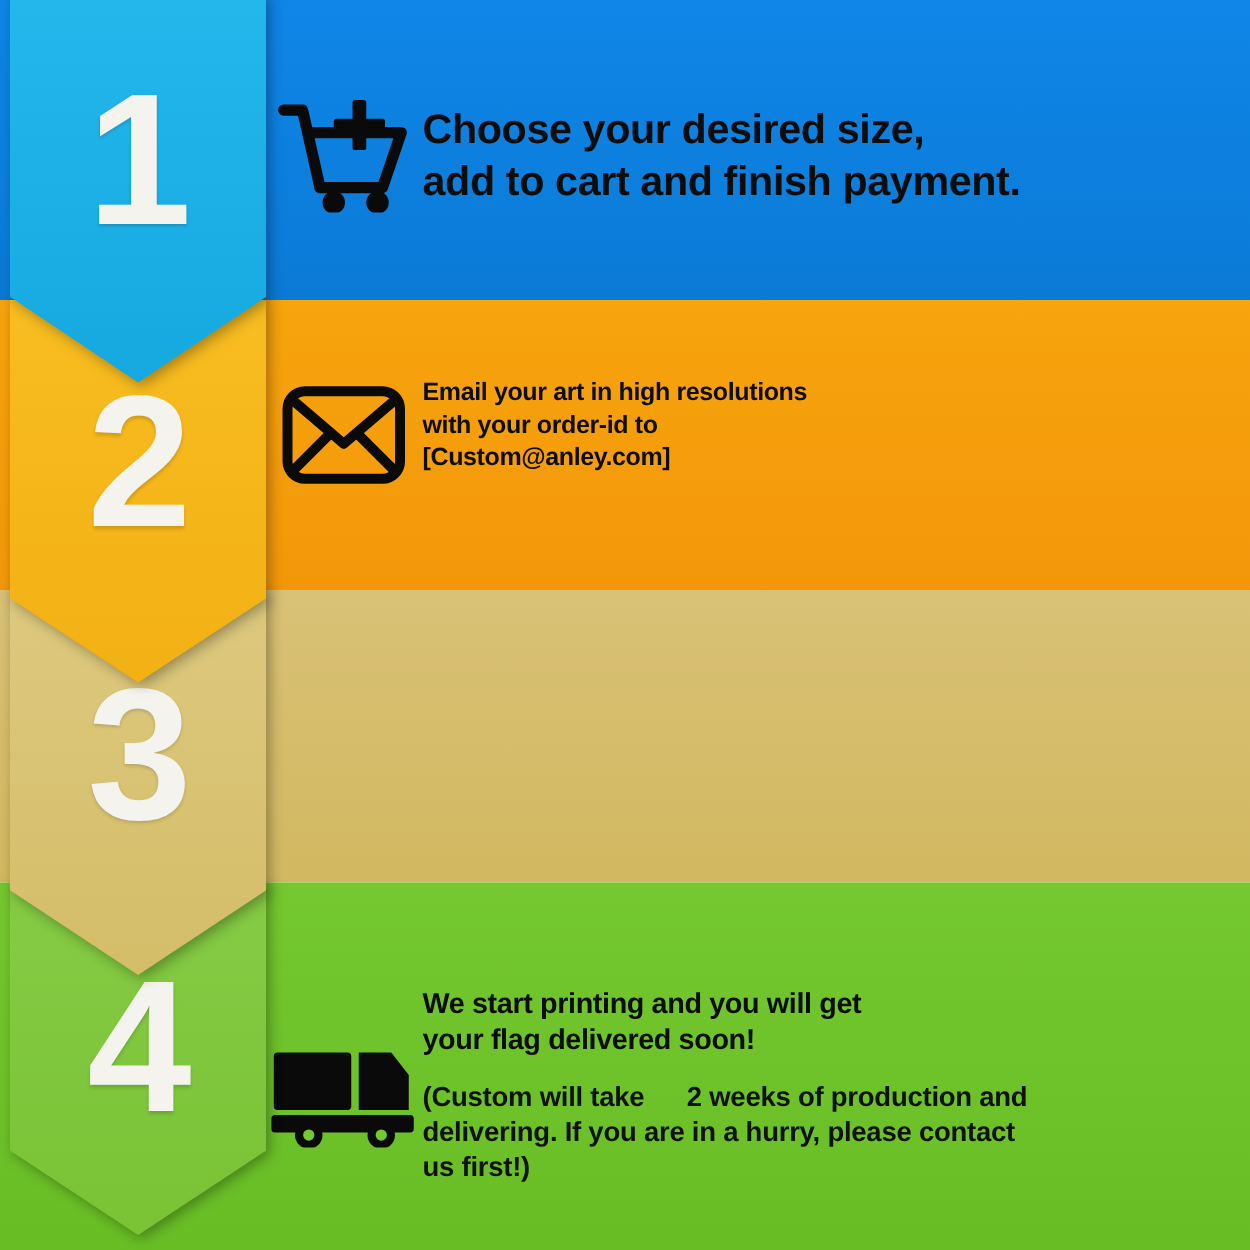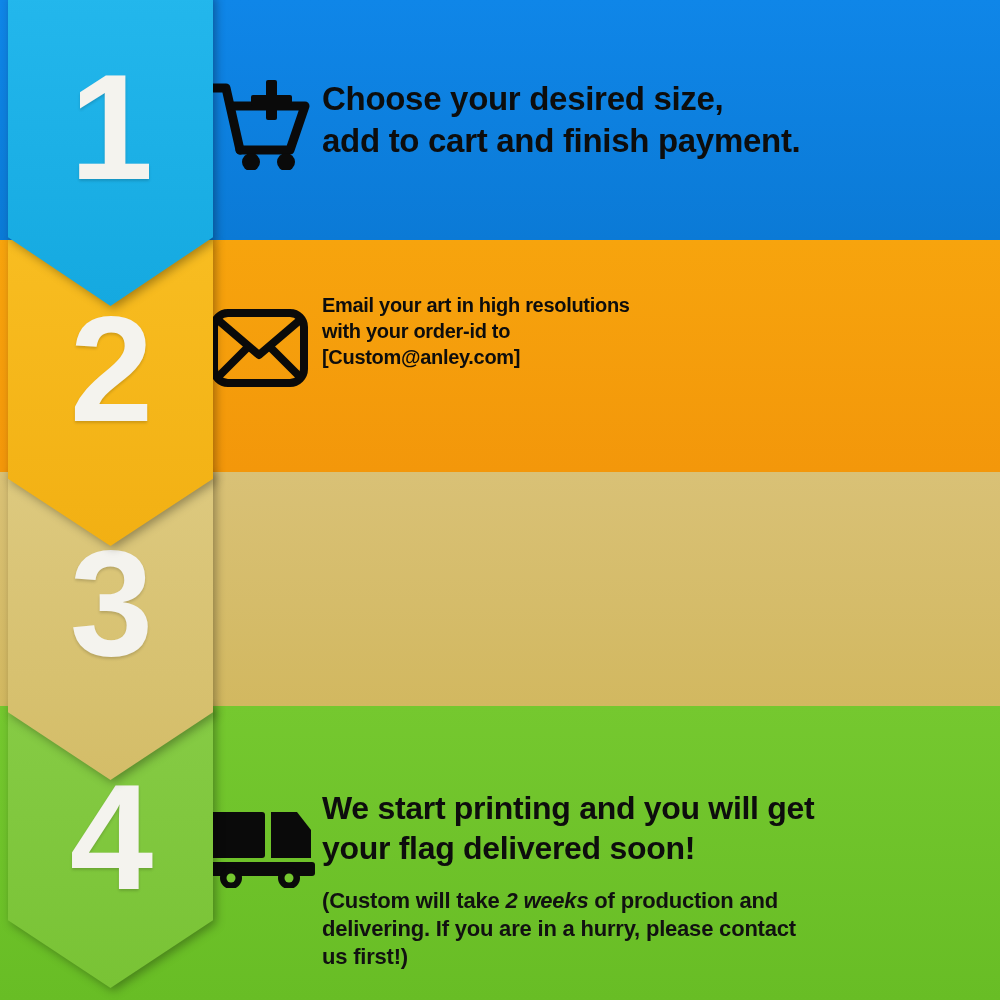--- a/index.html
+++ b/index.html
@@ -61,21 +61,21 @@
   #ribbon-3 .ribbon-num{top:56px;}
 
   #ribbon-4{top:706px;height:282px;z-index:10;}
   #ribbon-4 .ribbon-body{
     background:linear-gradient(180deg,#86cb45 0%,#79c335 100%);
     clip-path:polygon(0 0,100% 0,100% 76%,50% 100%,0 76%);
   }
   #ribbon-4 .ribbon-num{top:56px;}
 
   
-  .row{position:absolute;left:200px;display:flex;align-items:flex-start;}
+  .row{position:absolute;left:216px;display:flex;align-items:center;}
   .icon-cell{
     flex:0 0 auto;width:118px;
     display:flex;align-items:flex-start;justify-content:center;
   }
   .icon-cell svg{display:block;}
   .text-cell{flex:1 1 auto;padding-left:4px;}
 
   .headline{
     color:#0d0d0d;
     font-weight:700;
@@ -87,30 +87,30 @@
   }
   .subnote{
     color:#111;
     font-weight:700;
     font-size:22px;
     line-height:1.28;
     letter-spacing:-0.2px;
     white-space:pre-line;
     margin:18px 0 0 0;
   }
-  .subnote b{font-weight:700;font-style:italic;}
+  .subnote b{font-weight:700;margin-left:28px;}
 
   #row-1{top:78px;width:760px;}
   #row-2{top:292px;width:760px;}
   #row-3{top:520px;width:760px;}
   #row-4{top:788px;width:760px;}
 
   #row-2 .headline{font-size:20px;line-height:1.30;}
   #row-3 .headline{font-size:32px;line-height:1.30;}
-  #row-4 .headline{font-size:32px;line-height:1.26;}
+  #row-4 .headline{font-size:23px;line-height:1.26;}
 
   #row-1 .icon-cell{padding-top:0px;}
   #row-2 .icon-cell{padding-top:16px;}
   #row-3 .icon-cell{padding-top:14px;}
   #row-4 .icon-cell{padding-top:18px;}
 </style>
 </head>
 <body>
 
 <div id="infographic">

